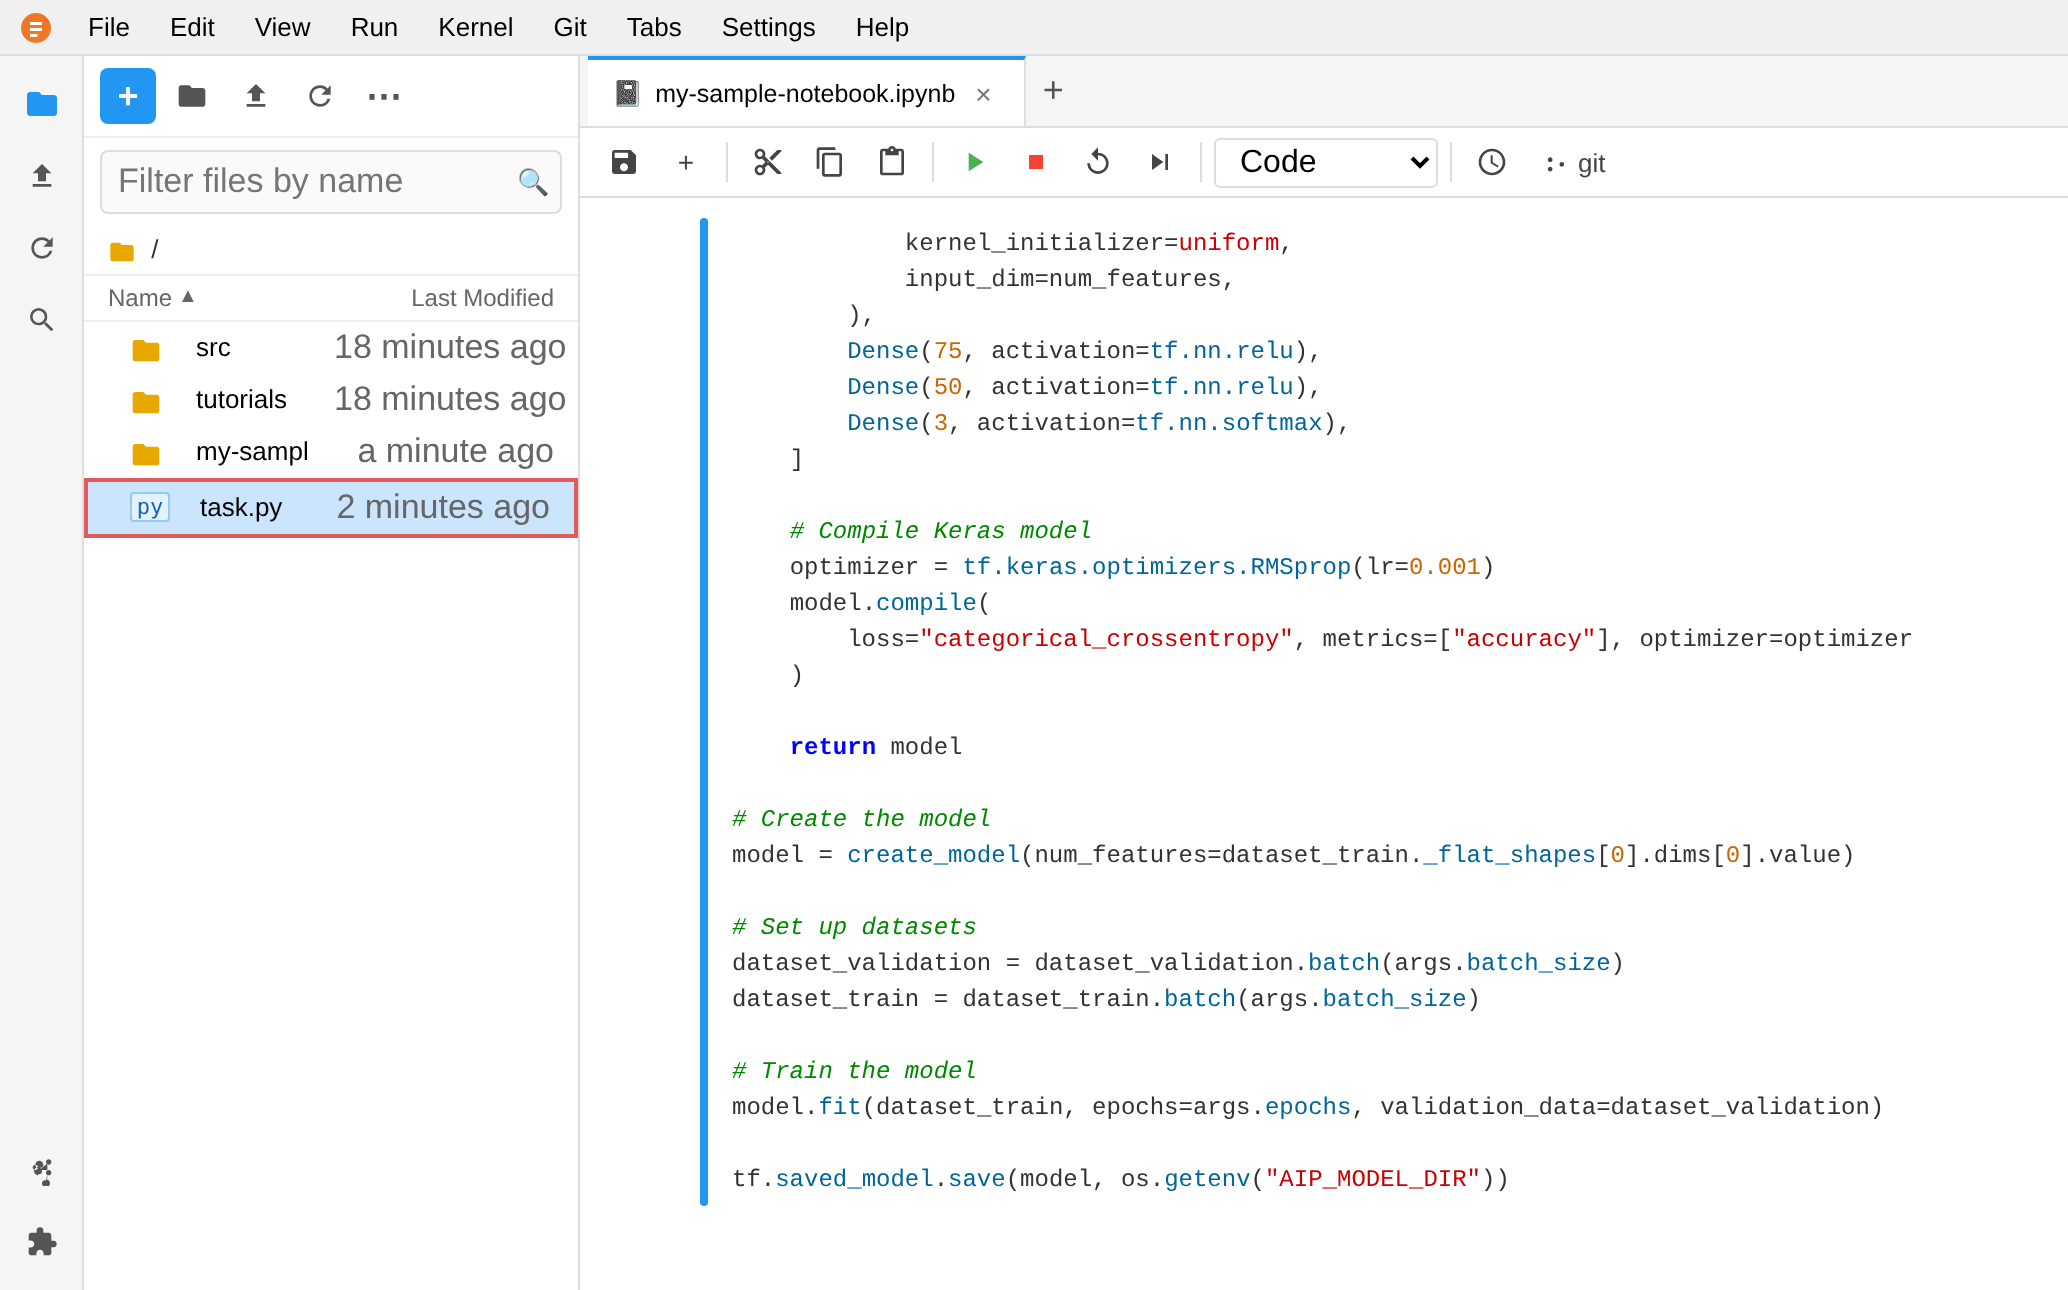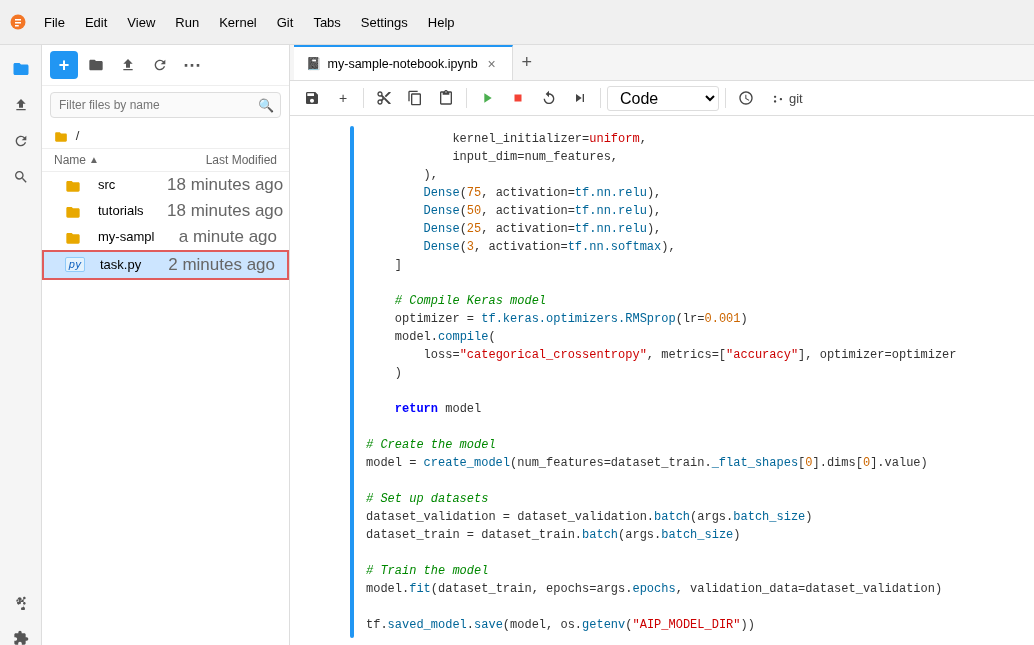--- a/index.html
+++ b/index.html
@@ -1,19 +1,19 @@
 <!DOCTYPE html>
 <html><head>
   <meta charset="utf-8">
   <style>
     * { margin: 0; padding: 0; box-sizing: border-box; }
     body { font-family: -apple-system, BlinkMacSystemFont, 'Segoe UI', sans-serif; font-size: 13px; background: #f0f0f0; width: 1034px; height: 645px; overflow: hidden; }
 
     
-    .menubar { display: flex; align-items: center; background: #f0f0f0; border-bottom: 1px solid #ddd; padding: 0 8px; height: 45px; gap: 4px; }
+    .menubar { display: flex; align-items: center; background: #f0f0f0; border-bottom: 1px solid #ddd; padding: 0 8px; height: 28px; gap: 4px; }
     .menu-logo { width: 20px; height: 20px; display: flex; align-items: center; justify-content: center; margin-right: 4px; }
     .menu-logo svg { width: 18px; height: 18px; }
     .menu-item { padding: 2px 8px; cursor: pointer; border-radius: 3px; font-size: 13px; }
 
     
     .main-layout { display: flex; height: calc(645px - 28px); }
 
     
     .icon-sidebar { width: 42px; background: #f5f5f5; border-right: 1px solid #ddd; display: flex; flex-direction: column; align-items: center; padding-top: 8px; gap: 4px; }
     .icon-btn { width: 32px; height: 32px; display: flex; align-items: center; justify-content: center; border-radius: 4px; cursor: pointer; color: #555; font-size: 16px; }
@@ -22,36 +22,36 @@
     
     .file-panel { width: 248px; background: #fff; border-right: 1px solid #ddd; display: flex; flex-direction: column; }
 
     
     .panel-toolbar { display: flex; align-items: center; padding: 6px 8px; gap: 4px; border-bottom: 1px solid #eee; }
     .toolbar-btn { width: 28px; height: 28px; display: flex; align-items: center; justify-content: center; border-radius: 4px; cursor: pointer; border: none; background: none; font-size: 15px; color: #555; }
     .toolbar-btn.primary { background: #2196f3; color: white; border-radius: 4px; font-size: 18px; font-weight: bold; }
 
     
     .search-box { margin: 6px 8px; position: relative; }
-    .search-box input { width: 100%; padding: 5px 28px 5px 8px; border: 1px solid #ddd; border-radius: 4px; font-size: 12px; outline: none; background: #fafafa; }
+    .search-box input { width: 100%; padding: 5px 28px 5px 8px; border: 1px solid #ddd; border-radius: 4px; font-size: 17px; outline: none; background: #fafafa; }
     .search-icon-btn { position: absolute; right: 6px; top: 50%; transform: translateY(-50%); color: #777; font-size: 13px; cursor: pointer; }
 
     
     .breadcrumb { padding: 4px 12px; font-size: 13px; color: #333; border-bottom: 1px solid #eee; }
 
     
     .file-list-header { display: flex; padding: 4px 12px; font-size: 12px; color: #666; border-bottom: 1px solid #eee; cursor: pointer; user-select: none; justify-content: center; }
     .file-list-header .col-name { flex: 1; display: flex; align-items: center; gap: 3px; }
     .file-list-header .col-date { width: 110px; text-align: right; }
 
     
     .file-list { flex: 1; overflow-y: auto; }
     .file-item { display: flex; align-items: center; padding: 3px 12px; cursor: pointer; font-size: 13px; }
     .file-item.selected { background: #cce5ff; border: 2px solid #e05c5c; }
-    .file-icon { width: 38px; height: 16px; margin-right: 6px; display: flex; align-items: center; justify-content: center; font-size: 14px; flex-shrink: 0; font-style: italic; }
+    .file-icon { width: 38px; height: 16px; margin-right: 6px; display: flex; align-items: center; justify-content: center; font-size: 14px; flex-shrink: 0; }
     .file-name { flex: 1; overflow: hidden; text-overflow: ellipsis; white-space: nowrap; }
     .file-date { width: 110px; text-align: right; color: #666; font-size: 17px; white-space: nowrap; }
 
     
     .notebook-area { flex: 1; display: flex; flex-direction: column; background: #fff; overflow: hidden; }
 
     
     .tab-bar { display: flex; align-items: center; background: #f5f5f5; border-bottom: 1px solid #ddd; height: 36px; padding: 0 4px; }
     .tab { display: flex; align-items: center; padding: 0 12px; height: 100%; border-right: 1px solid #ddd; background: #fff; border-top: 2px solid #2196f3; font-size: 12.5px; cursor: pointer; gap: 6px; min-width: 0; }
     .tab-title { max-width: 160px; overflow: hidden; text-overflow: ellipsis; white-space: nowrap; }
@@ -305,21 +305,20 @@
     <div class="code-area">
       <div class="cell">
         <div class="cell-gutter"></div>
         <div class="cell-left-bar"></div>
         <div class="cell-content">
           <div class="code-line">            <span class="pu">kernel_initializer=</span><span style="color:#cc0000;">uniform</span><span class="pu">,</span></div>
           <div class="code-line">            <span class="pu">input_dim=num_features,</span></div>
           <div class="code-line">        <span class="pu">),</span></div>
           <div class="code-line">        <span class="fn">Dense</span><span class="pu">(</span><span class="nm">75</span><span class="pu">, activation=</span><span class="fn">tf.nn.relu</span><span class="pu">),</span></div>
           <div class="code-line">        <span class="fn">Dense</span><span class="pu">(</span><span class="nm">50</span><span class="pu">, activation=</span><span class="fn">tf.nn.relu</span><span class="pu">),</span></div>
-          <div class="code-line">        <span class="fn">Dense</span><span class="pu">(</span><span class="nm">25</span><span class="pu">, activation=</span><span class="fn">tf.nn.relu</span><span class="pu">),</span></div>
           <div class="code-line">        <span class="fn">Dense</span><span class="pu">(</span><span class="nm">3</span><span class="pu">, activation=</span><span class="fn">tf.nn.softmax</span><span class="pu">),</span></div>
           <div class="code-line">    <span class="pu">]</span></div>
           <div class="code-line">&nbsp;</div>
           <div class="code-line">    <span class="cm"># Compile Keras model</span></div>
           <div class="code-line">    <span class="pu">optimizer = </span><span class="fn">tf.keras.optimizers.RMSprop</span><span class="pu">(lr=</span><span class="nm">0.001</span><span class="pu">)</span></div>
           <div class="code-line">    <span class="pu">model.</span><span class="fn">compile</span><span class="pu">(</span></div>
           <div class="code-line">        <span class="pu">loss=</span><span class="st">"categorical_crossentropy"</span><span class="pu">, metrics=[</span><span class="st">"accuracy"</span><span class="pu">], optimizer=optimizer</span></div>
           <div class="code-line">    <span class="pu">)</span></div>
           <div class="code-line">&nbsp;</div>
           <div class="code-line">    <span class="kw">return</span><span class="pu"> model</span></div>

